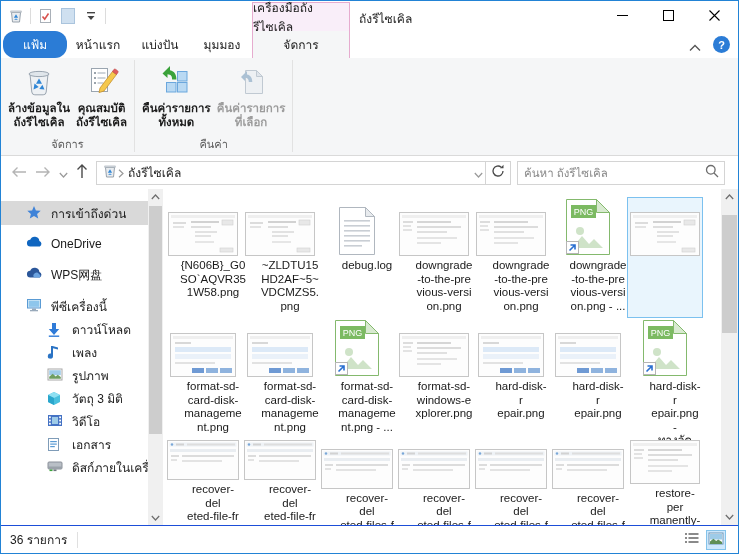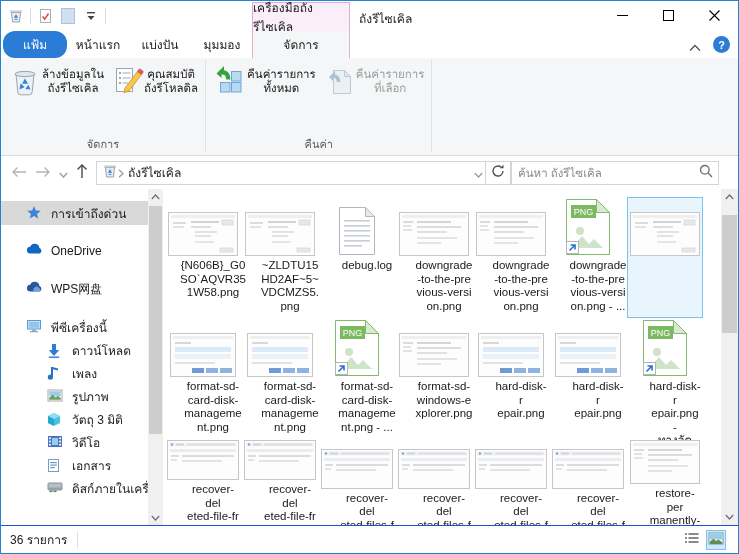--- a/index.html
+++ b/index.html
@@ -21,43 +21,43 @@
   .file-tab { position:absolute; left:2px; top:0; width:64px; height:27px; background:#2b7cd6; color:#fff; font-size:12px; display:flex; align-items:center; justify-content:center;border-radius:12px; }
   .tab-list { position:absolute; left:66px; top:0; display:flex; height:27px; }
   .tab { width:62px; height:27px; display:flex; align-items:center; justify-content:center; font-size:12px; color:#1a1a1a; }
   .active-tab { position:absolute; left:251px; top:0; width:98px; height:27px; background:#f5f6f7; border-left:1px solid #e6accf; border-right:1px solid #e6accf; display:flex; align-items:center; justify-content:center; font-size:12px; color:#1a1a1a; }
   .tabrow-right { position:absolute; right:8px; top:5px; display:flex; align-items:center; gap:12px; }
 
   
   .ribbon { position:absolute; left:0; top:57px; width:100%; height:98px; background:#f5f6f7; border-bottom:1px solid #dadada; display:flex; }
   .rgroup { display:flex; flex-direction:column; height:100%; padding:2px 4px 0 4px; }
   .rgroup-buttons { display:flex; flex:1; align-items:flex-start; }
-  .rbtn { min-width:56px; padding:4px 3px 2px; display:flex; align-items:flex-start; }
+  .rbtn { min-width:56px; padding:4px 3px 2px; display:flex; flex-direction:column; align-items:center;font-weight:bold; }
   .rbtn .ric { width:34px; height:34px; }
   .rbtn .rlabel { margin-top:3px; font-size:11.5px; line-height:14px; text-align:center; color:#1a1a1a; white-space:pre-line; }
   .rbtn.disabled .rlabel { color:#9c9c9c; }
   .rgroup-label { height:20px; text-align:center; font-size:11px; color:#5d5d5d; }
   .rsep { width:1px; height:92px; margin-top:2px; background:#e2e2e2; }
 
   
   .addressrow { position:absolute; left:0; top:155px; width:100%; height:33px; background:#fff; display:flex; align-items:center; }
   .navbtns { display:flex; align-items:center; gap:8px; padding:0 8px 0 10px; }
   .addressbox { width:390px; height:24px; border:1px solid #d4d4d4; background:#fff; display:flex; align-items:center; padding:0 2px 0 5px; }
   .addressbox .path-text { font-size:12px; color:#1a1a1a; margin-left:4px; flex:1; }
   .refreshbtn { width:25px; height:24px; border:1px solid #d4d4d4; border-left:none; display:flex; align-items:center; justify-content:center; }
-  .searchbox { width:208px; height:24px; border:1px solid #d4d4d4; display:flex; align-items:center; padding:0 5px 0 6px; }
+  .searchbox { width:208px; height:24px; border:1px solid #d4d4d4; margin-left:6px; display:flex; align-items:center; padding:0 5px 0 6px; }
   .searchbox input { flex:1; border:none; outline:none; font-size:11.5px; color:#1a1a1a; font-family:inherit; background:transparent; }
   .searchbox input::placeholder { color:#8a8a8a; opacity:1; }
 
   
   .content { position:absolute; left:0; top:188px; width:737px; height:336px; background:#fff; overflow:hidden; display:flex; }
   .sidebar { position:relative; width:162px; height:100%; padding-top:10px; }
   .nav-item { display:flex; align-items:center; height:24px; font-size:12px; color:#1a1a1a; padding-left:25px; gap:9px; }
   .nav-item.lvl1 { padding-left:46px; height:23px; }
-  .nav-item.lvl0 { margin-top:14px; }
+  .nav-item.lvl0 { margin-top:7px; }
   .nav-item.first { margin-top:2px; }
   .nav-item.selected { background:#d9d9d9; }
   .nav-item .nicon { width:16px; height:16px; flex:0 0 16px; }
   .nav-item .nlabel { white-space:nowrap; overflow:hidden; }
 
   .vscroll { position:absolute; top:0; width:15px; height:100%; background:#f0f0f0; }
   .sidebar .vscroll { right:0; }
   .vscroll .arr { position:absolute; left:0; width:15px; height:15px; display:flex; align-items:center; justify-content:center; }
   .vscroll .arr.up { top:0; } .vscroll .arr.down { bottom:0; }
   .vscroll .thumb { position:absolute; left:1px; width:13px; background:#cdcdcd; }
@@ -176,21 +176,21 @@
                 <circle cx="10" cy="9" r="1" fill="#7a8691"></circle>
                 <rect x="12.5" y="8.3" width="8" height="1.4" fill="#b9c2ca"></rect>
                 <circle cx="10" cy="14" r="1" fill="#7a8691"></circle>
                 <rect x="12.5" y="13.3" width="8" height="1.4" fill="#b9c2ca"></rect>
                 <circle cx="10" cy="19" r="1" fill="#7a8691"></circle>
                 <rect x="12.5" y="18.3" width="6" height="1.4" fill="#b9c2ca"></rect>
                 <path d="M15 24L27.5 7.5l4 3L19 27l-5 1.6z" fill="#f5c84c" stroke="#c78f2d" stroke-width=".8"></path>
                 <path d="M27.5 7.5l4 3 1.3-1.7a1.5 1.5 0 0 0-.3-2.1l-1.7-1.3a1.5 1.5 0 0 0-2.1.3z" fill="#e05c5c" stroke="#b44" stroke-width=".6"></path>
               </svg></span>
             <div class="rlabel">คุณสมบัติ
-ถังรีโหลดิล</div>
+ถังรีไซเคิล</div>
           </div>
         </div>
         <div class="rgroup-label">จัดการ</div>
       </div>
       <div class="rsep"></div>
       <div class="rgroup">
         <div class="rgroup-buttons">
           <div class="rbtn">
             <span class="ric"><svg width="34" height="34" viewBox="0 0 34 34" xmlns="http://www.w3.org/2000/svg">
                 <rect x="18.5" y="7.5" width="9.5" height="9.5" fill="#b9d9f3" stroke="#6ba7dd"></rect>

